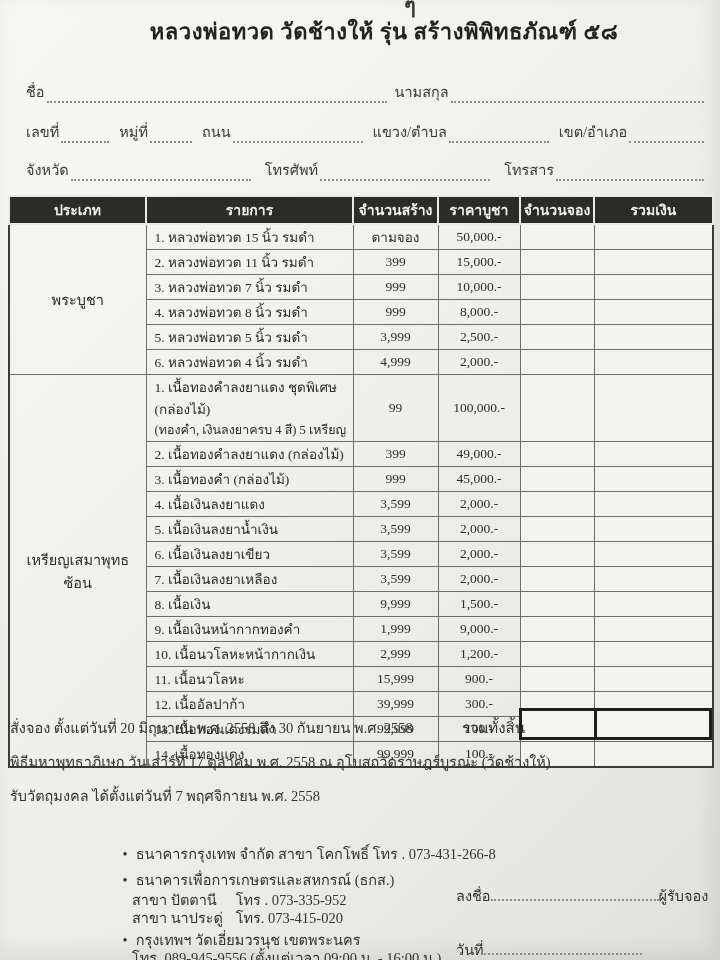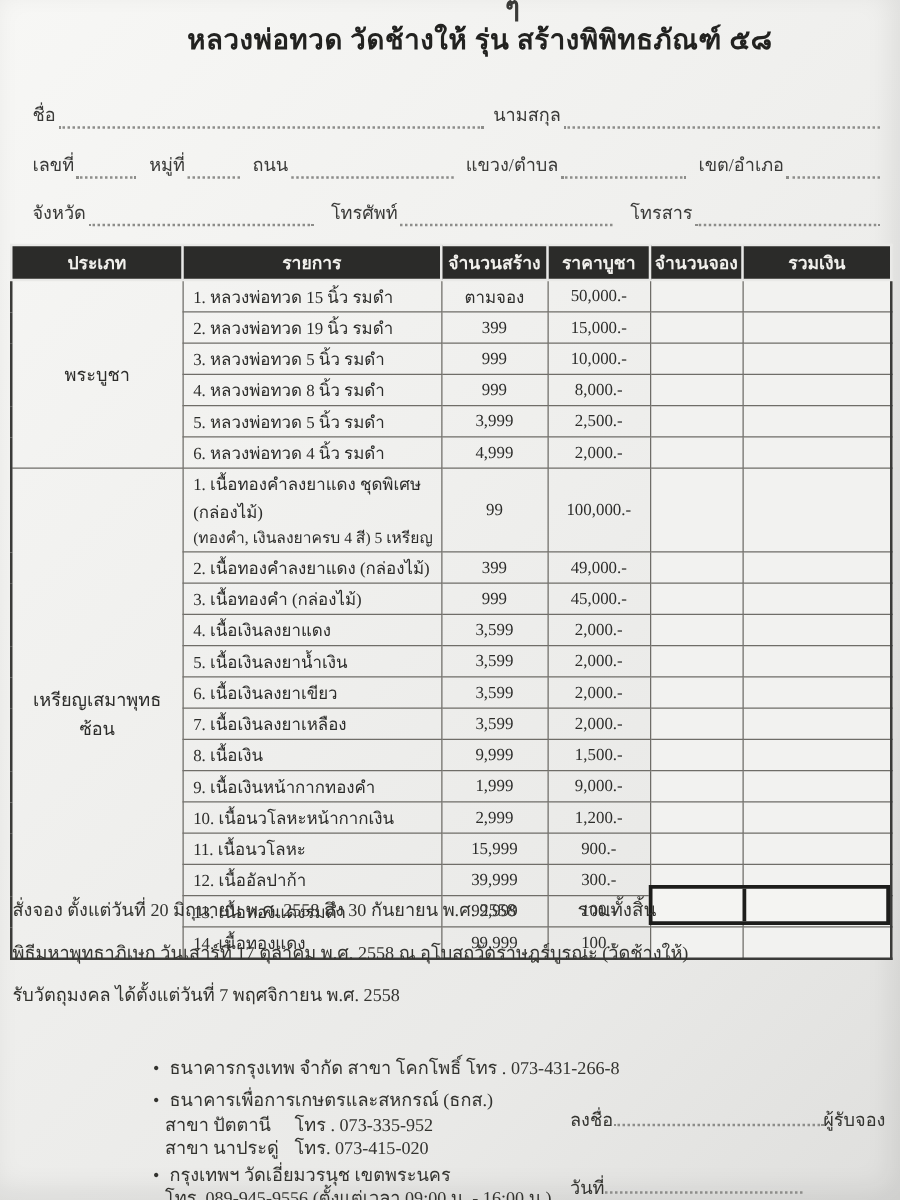--- a/index.html
+++ b/index.html
@@ -101,28 +101,28 @@
     <tbody>
         <tr>
           <td class="cat" rowspan="6">พระบูชา</td>
           <td class="item">1.  หลวงพ่อทวด 15 นิ้ว รมดำ</td>
           <td class="qty">ตามจอง</td>
           <td class="price">50,000.-</td>
           <td class="heavy"></td>
           <td class="heavy"></td>
         </tr>
         <tr>
-          <td class="item">2.  หลวงพ่อทวด 19 นิ้ว รมดำ</td>
+          <td class="item">2.  หลวงพ่อทวด 11 นิ้ว รมดำ</td>
           <td class="qty">399</td>
           <td class="price">15,000.-</td>
           <td class="heavy"></td>
           <td class="heavy"></td>
         </tr>
         <tr>
-          <td class="item">3.  หลวงพ่อทวด 5 นิ้ว รมดำ</td>
+          <td class="item">3.  หลวงพ่อทวด 7 นิ้ว รมดำ</td>
           <td class="qty">999</td>
           <td class="price">10,000.-</td>
           <td class="heavy"></td>
           <td class="heavy"></td>
         </tr>
         <tr>
           <td class="item">4.  หลวงพ่อทวด 8 นิ้ว รมดำ</td>
           <td class="qty">999</td>
           <td class="price">8,000.-</td>
           <td class="heavy"></td>

